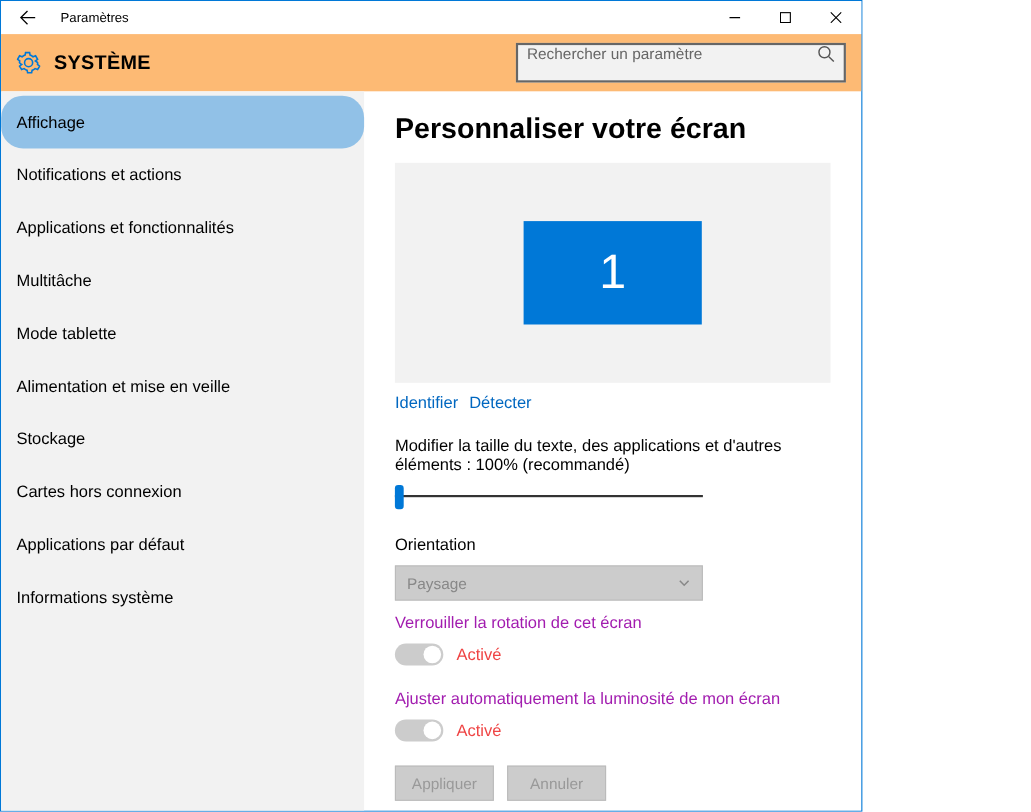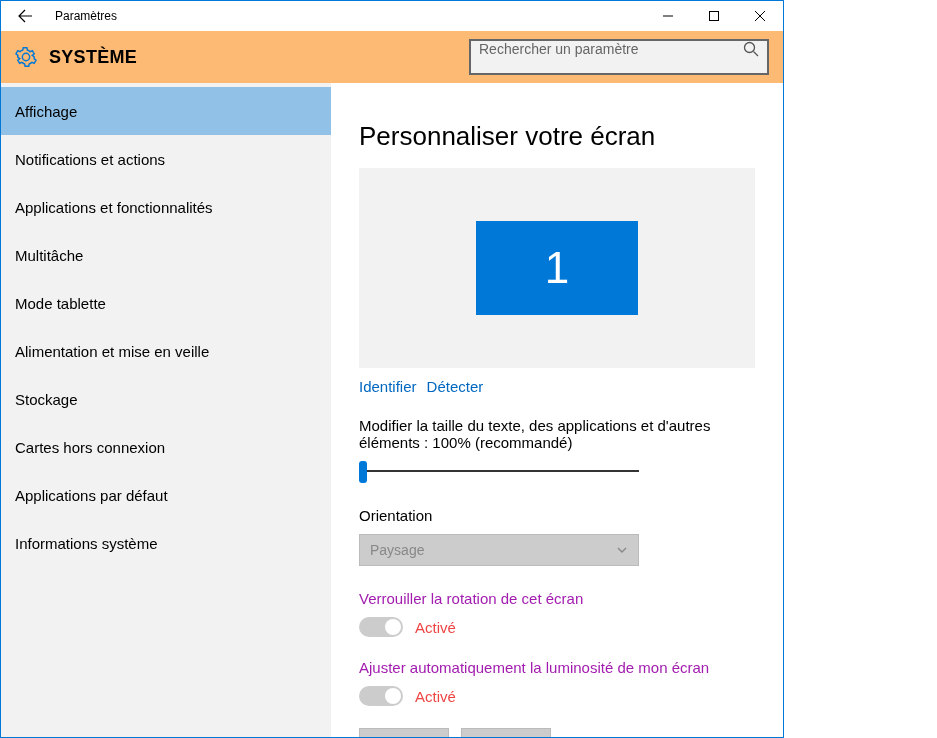--- a/index.html
+++ b/index.html
@@ -53,28 +53,29 @@
   }
   .sidebar .item {
     height: 48px;
     display:flex; align-items:center;
     padding-left: 14px;
     font-size: 15px; color:#000;
     cursor:pointer;
   }
   .sidebar .item.selected {
     background: #91c1e7;
+    border-radius: 20px;
   }
   .content {
     flex:1; padding: 18px 28px 0 28px;
     overflow-y:auto;
     color:#000;
   }
   .content h1 {
-    font-weight: 400; font-size: 26px; margin-bottom: 16px; margin-top: 20px;
+    font-weight: 700; font-size: 26px; margin-bottom: 16px;
   }
   .display-box {
     background: #f2f2f2;
     height: 200px;
     display:flex; align-items:center; justify-content:center;
     margin-bottom: 10px;
   }
   .monitor {
     width: 162px; height: 94px;
     background: #0078d7;
@@ -93,21 +94,21 @@
     position:absolute; left:0; top:0;
     width: 8px; height: 22px; background:#0078d7; border-radius:3px;
     cursor:pointer;
   }
   .section-label { font-size:15px; margin-bottom:10px; }
   .dropdown {
     width: 280px; height: 32px;
     background:#ccc; border:1px solid #bbb;
     display:flex; align-items:center; justify-content:space-between;
     padding: 0 10px; color:#888; font-size:14px;
-    margin-bottom: 24px;
+    margin-bottom: 12px;
     gap: 24px;
   }
   .disabled-text { color:#a21caf; font-size:15px; margin-bottom:10px; }
   .toggle-row { display:flex; align-items:center; gap:12px; margin-bottom:22px; }
   .toggle {
     width: 44px; height: 20px;
     border-radius: 10px;
     background:#ccc;
     position:relative;
   }

